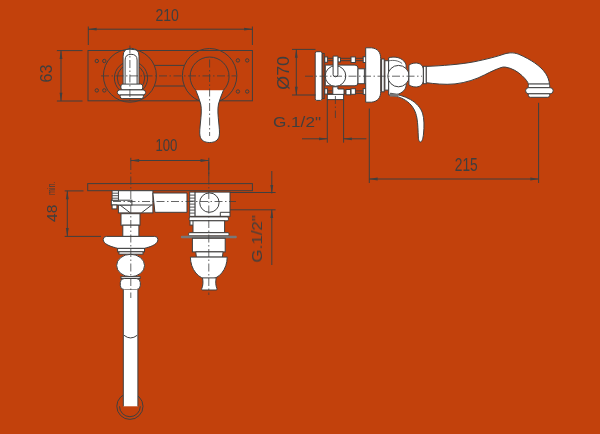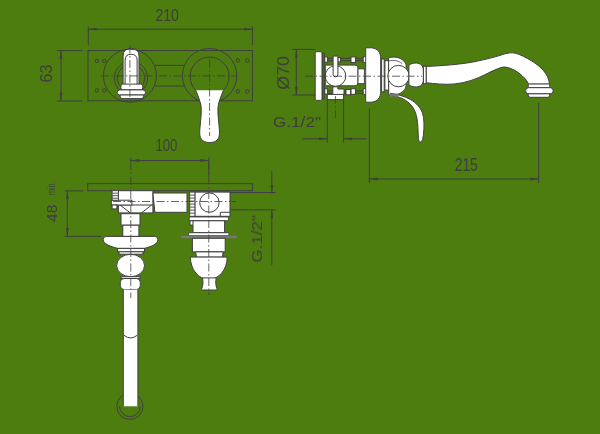--- a/index.html
+++ b/index.html
@@ -1,16 +1,16 @@
 <!DOCTYPE html>
 <html><head>
 <meta charset="utf-8">
 <style>
   html,body{margin:0;padding:0;background:#fff;}
-  .wrap{width:600px;height:434px;position:relative;background:#4d7c0f;overflow:hidden;}
+  .wrap{width:600px;height:434px;position:relative;background:#c2410c;overflow:hidden;}
   svg{position:absolute;left:0;top:0;}
   text{font-family:"Liberation Sans",sans-serif;fill:#3f3f3f;}
 </style>
 </head>
 <body>
 <div class="wrap">
 <svg width="600" height="434" viewBox="0 0 600 434">
 <defs>
 <marker id="ar" markerWidth="10" markerHeight="6" refX="9.3" refY="3" orient="auto" markerUnits="userSpaceOnUse">
   <path d="M9.5 3 L1 1.6 L1 4.4 Z" fill="#3f3f3f"></path>

